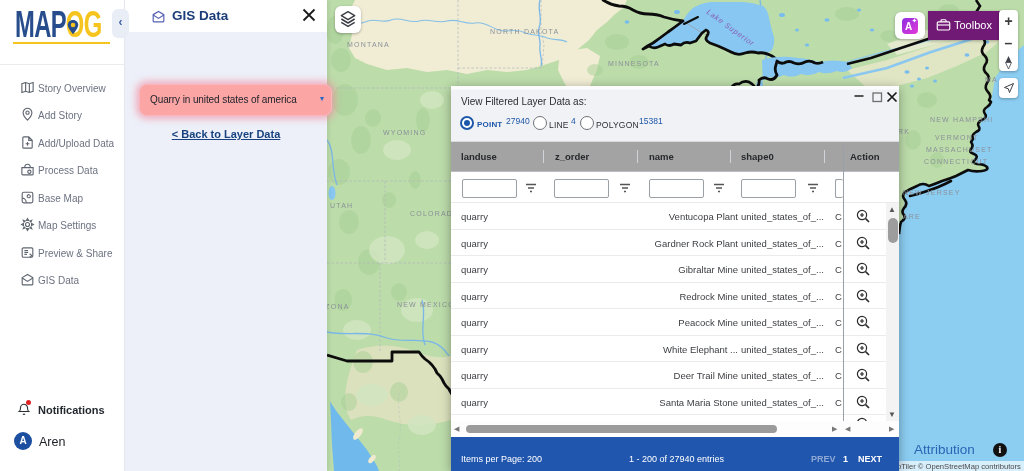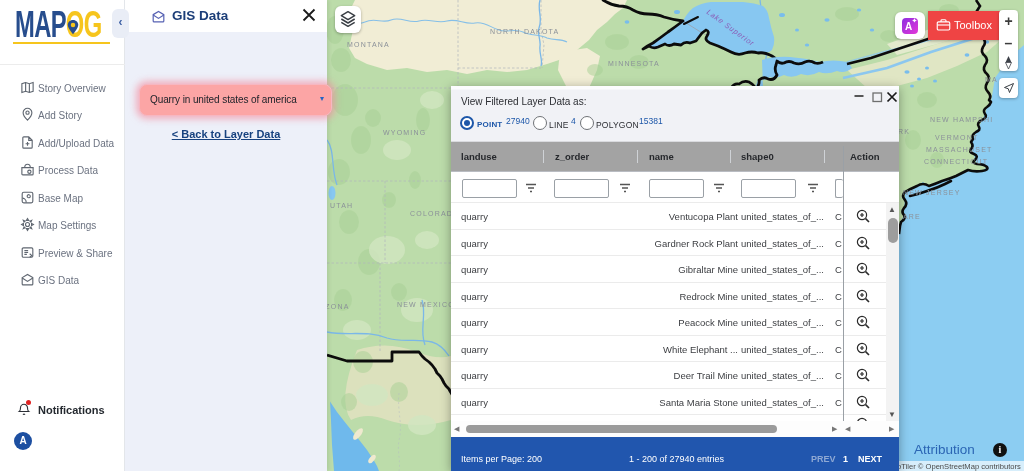--- a/index.html
+++ b/index.html
@@ -38,21 +38,21 @@
 
   
   #map { left:327px; top:0; width:697px; height:471px; z-index:1; }
 
   
   .mbtn { position:absolute; background:#fff; border-radius:6px; box-shadow:0 1px 3px rgba(0,0,0,0.3); }
   #layersbtn { left:335px; top:6px; width:26px; height:27px; z-index:5; }
   #aibtn { left:895px; top:12px; width:30px; height:27px; z-index:5; }
   #aibtn .g { position:absolute; left:7px; top:6px; width:16px; height:16px; border-radius:4px; background:linear-gradient(135deg,#8d2fe0,#e438d8); color:#fff; font-size:10px; font-weight:bold; text-indent:-3px; line-height:17px; text-align:center; }
   #aibtn .s { position:absolute; left:16.5px; top:5px; color:#fff; font-size:7px; z-index:2; }
-  #toolbox { left:928px; top:11px; width:82px; height:29px; background:#ef4444; border-radius:0; z-index:5; box-shadow:0 1px 3px rgba(0,0,0,0.3); color:#fff; }
+  #toolbox { left:928px; top:11px; width:82px; height:29px; background:#701a75; border-radius:0; z-index:5; box-shadow:0 1px 3px rgba(0,0,0,0.3); color:#fff; }
   #toolbox .t { position:absolute; left:26px; top:8px; font-size:11px; }
   #zoomstack { left:999px; top:10px; width:19px; height:61px; z-index:5; border-radius:4px; }
   #zoomstack .z { position:absolute; left:0; width:19px; text-align:center; color:#3c3c3c; font-size:14px; font-weight:bold; }
   #navbtn { left:999px; top:78px; width:19px; height:20px; z-index:5; border-radius:4px; }
   #attrib { left:914px; top:442px; width:93px; height:16px; z-index:4; color:#2b65b4; font-size:13.5px; }
   #attrib .i { position:absolute; right:0; top:0.5px; width:14px; height:14px; background:#111; color:#fff; border-radius:50%; font-size:10px; font-weight:bold; text-align:center; line-height:14px; font-family:"Liberation Serif",serif; }
   #osm { left:897px; top:461px; width:127px; height:10px; background:rgba(255,255,255,0.65); z-index:4; font-size:8px; color:#4a4a4a; white-space:nowrap; overflow:hidden; }
 
   
   #dlg { left:451px; top:86px; width:448px; height:385px; background:#fff; z-index:25; box-shadow:0 2px 10px rgba(0,0,0,0.35);text-align:right; }
@@ -540,16 +540,19 @@
 
     <div id="notif" class="abs">
       <svg style="position:absolute;left:17px;top:3px;" width="14" height="15" viewBox="0 0 24 24" fill="none" stroke="#2b2f36" stroke-width="1.9">
           <path d="M18 9 A6 6 0 0 0 6 9 C6 14 4 15.5 4 15.5 H20 C20 15.5 18 14 18 9 Z"></path>
           <path d="M10.3 19.5 A2 2 0 0 0 13.7 19.5"></path>
         </svg>
       <div style="position:absolute;left:26px;top:1px;width:5px;height:5px;border-radius:50%;background:#e02222;"></div>
       <span style="position:absolute;left:38px;top:5px;">Notifications</span>
     </div>
     <div id="avatar" class="abs">A</div>
+    <div id="aren" class="abs">
+        <span style="position:absolute;left:39px;top:5px;">Aren</span>
+      </div>
   </div>
   <div id="collapse" class="abs">‹</div>
 
 </div>
 
 </body></html>

